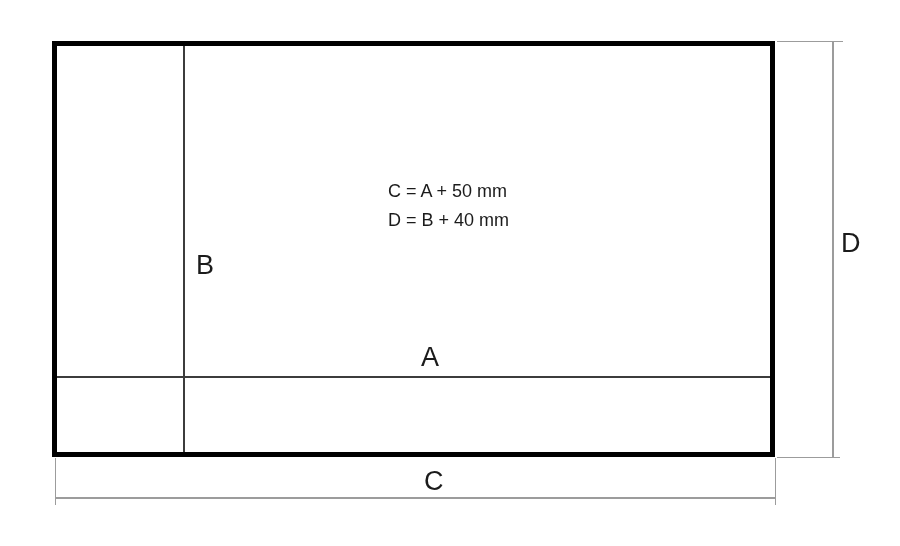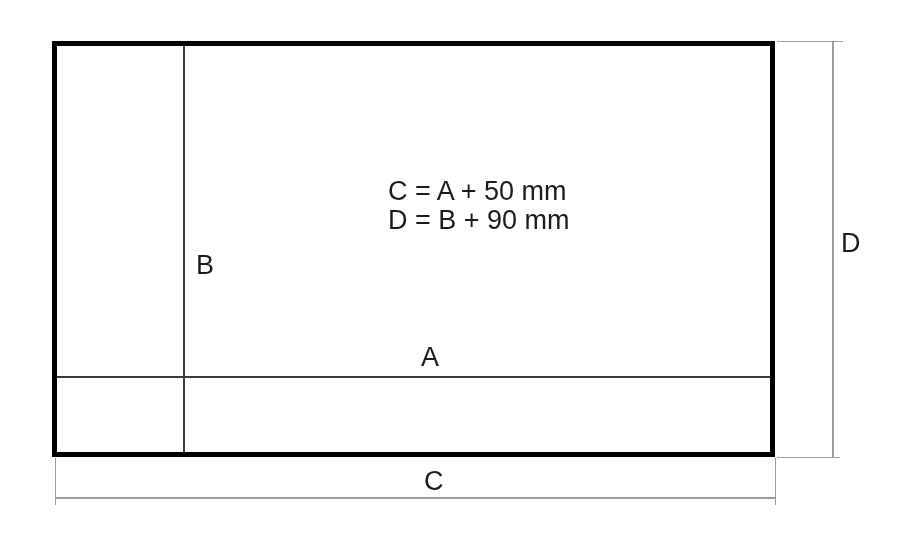--- a/index.html
+++ b/index.html
@@ -61,39 +61,39 @@
     color: var(--text);
     white-space: nowrap;
   }
   .label-a { left: 421px; top: 344px; }
   .label-b { left: 196px; top: 252px; }
   .label-c { left: 424px; top: 468px; }
   .label-d { left: 841px; top: 230px; }
 
   .formula-block {
     left: 388px; top: 177px;
-    font-size: 27px;
+    font-size: 18px;
     line-height: 29px;
     color: var(--text);
     white-space: nowrap;
   }
 </style>
 </head>
 <body>
 
 <div class="canvas">
 
   <div class="abs outer-rect"></div>
 
   <div class="abs inner-vline"></div>
   <div class="abs inner-hline"></div>
 
   <div class="abs formula-block">
     <div>C = A + 50 mm</div>
-    <div>D = B + 90 mm</div>
+    <div>D = B + 40 mm</div>
   </div>
 
   <div class="abs dim-label label-a">A</div>
   <div class="abs dim-label label-b">B</div>
 
   <div class="abs dim dim-d-ext-top"></div>
   <div class="abs dim dim-d-ext-bottom"></div>
   <div class="abs dim dim-d-line"></div>
   <div class="abs dim-label label-d">D</div>
 

